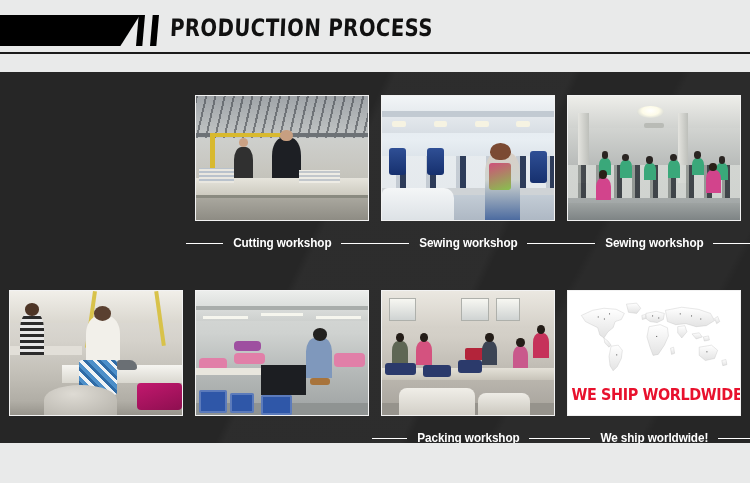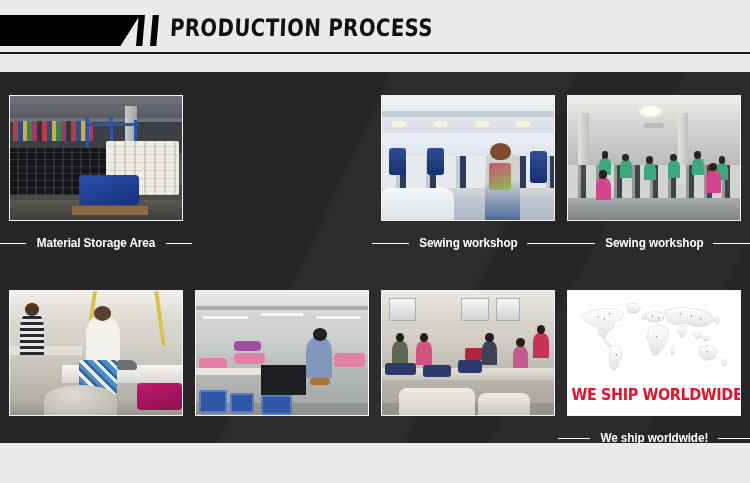--- a/index.html
+++ b/index.html
@@ -621,44 +621,43 @@
 </div>
 
 <div class="panel">
   <div class="panel-sheen"></div>
   <div class="panel-sheen-2"></div>
 
   <div class="grid">
 
     <div class="row row-1">
 
-      <div class="cell cell-0">
+
+      <div class="cell cell-1">
         <div class="photo">
-          <div class="ph p-storage">
-            <div class="ceil"></div>
-            <div class="col-pillar"></div>
-            <div class="colour-rack"></div>
-            <div class="blue-post bp1"></div>
-            <div class="blue-post bp2"></div>
-            <div class="blue-post bp3"></div>
-            <div class="bp-cross"></div>
-            <div class="floor"></div>
-            <div class="white-rolls"></div>
-            <div class="dark-rolls"></div>
-            <div class="pallet"></div>
-            <div class="blue-bundle"></div>
+          <div class="ph p-cutting">
+            <div class="roof"></div>
+            <div class="beam"></div>
+            <div class="yellow-frame"></div>
+            <div class="yellow-frame2"></div>
+            <div class="floor2"></div>
+            <div class="worker-a"></div>
+            <div class="worker-b"></div>
+            <div class="table"></div>
+            <div class="table-edge"></div>
+            <div class="fabric-stack"></div>
+            <div class="fabric-stack2"></div>
           </div>
         </div>
         <div class="caption">
           <span class="cap-line"></span>
-          <span class="cap-text">Material Storage Area</span>
+          <span class="cap-text">Cutting workshop</span>
           <span class="cap-line"></span>
         </div>
       </div>
-
 
       <div class="cell cell-2">
         <div class="photo">
           <div class="ph p-sewing1">
             <div class="ceil2"></div>
             <div class="duct"></div>
             <div class="lamp l1"></div>
               <div class="lamp l2"></div>
             <div class="lamp l3"></div>
               <div class="lamp l4"></div>
@@ -772,20 +771,25 @@
               <div class="pk k3"></div>
               <div class="pk k4"></div>
             <div class="table7"></div>
             <div class="goods gd1"></div>
               <div class="goods gd2"></div>
               <div class="goods gd3"></div>
             <div class="bags"></div>
             <div class="bags2"></div>
           </div>
         </div>
+        <div class="caption">
+          <span class="cap-line"></span>
+          <span class="cap-text">Packing workshop</span>
+          <span class="cap-line"></span>
+        </div>
       </div>
 
       <div class="cell cell-3">
         <div class="photo">
           <div class="ph p-world">
             <svg class="map-svg" viewBox="0 0 300 150" preserveAspectRatio="xMidYMid meet">
               <defs>
                 <linearGradient id="landg" x1="0" y1="0" x2="0" y2="1">
                   <stop offset="0%" stop-color="#ffffff"></stop>
                   <stop offset="100%" stop-color="#e3e3e3"></stop>

